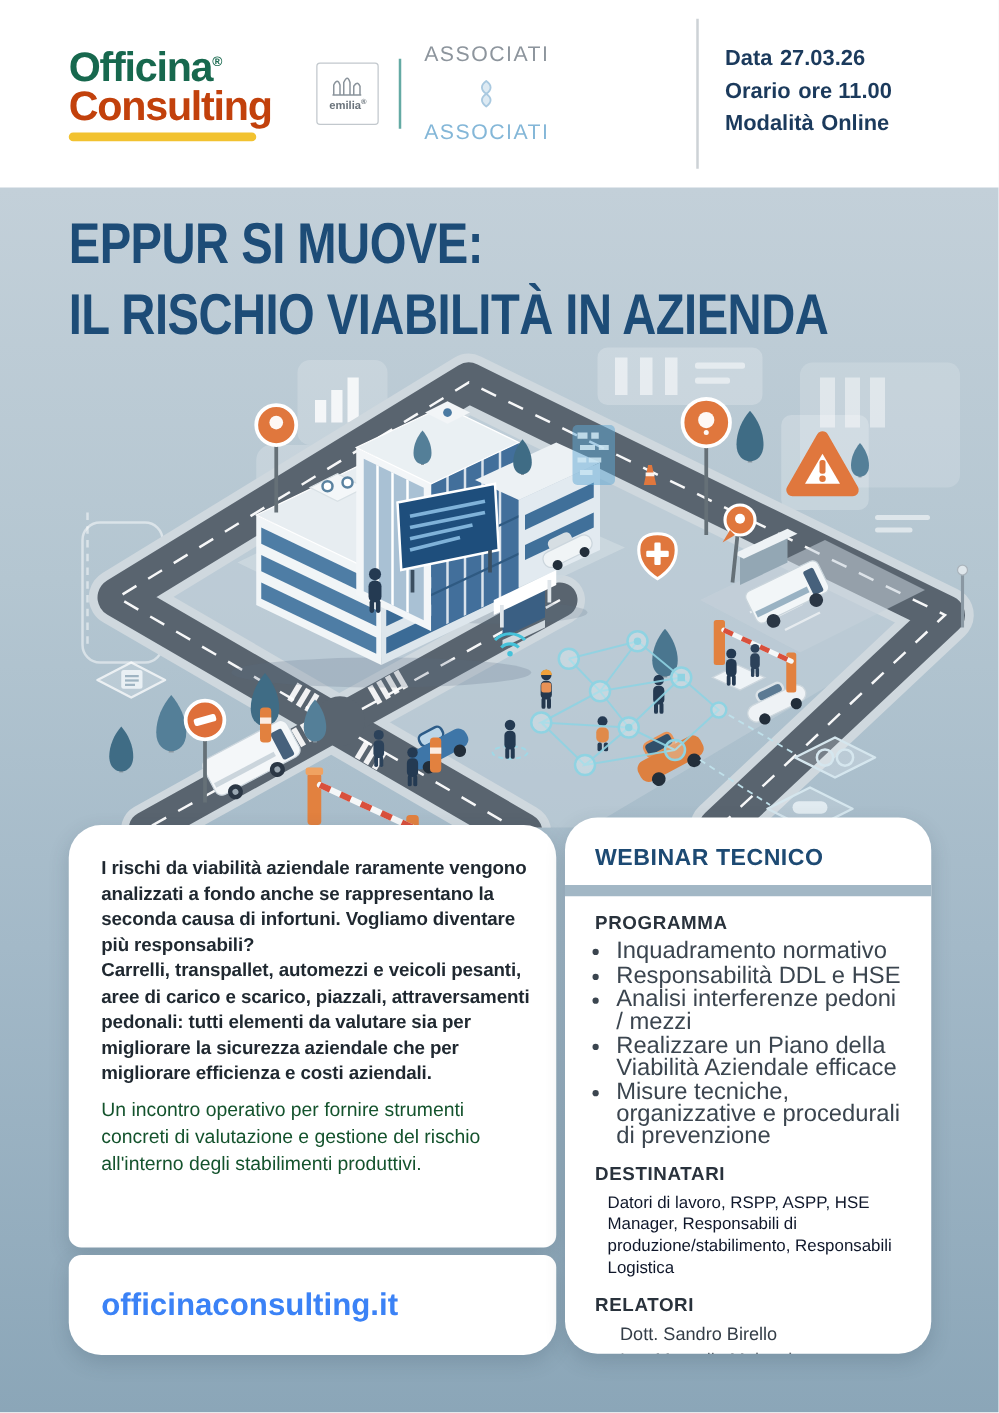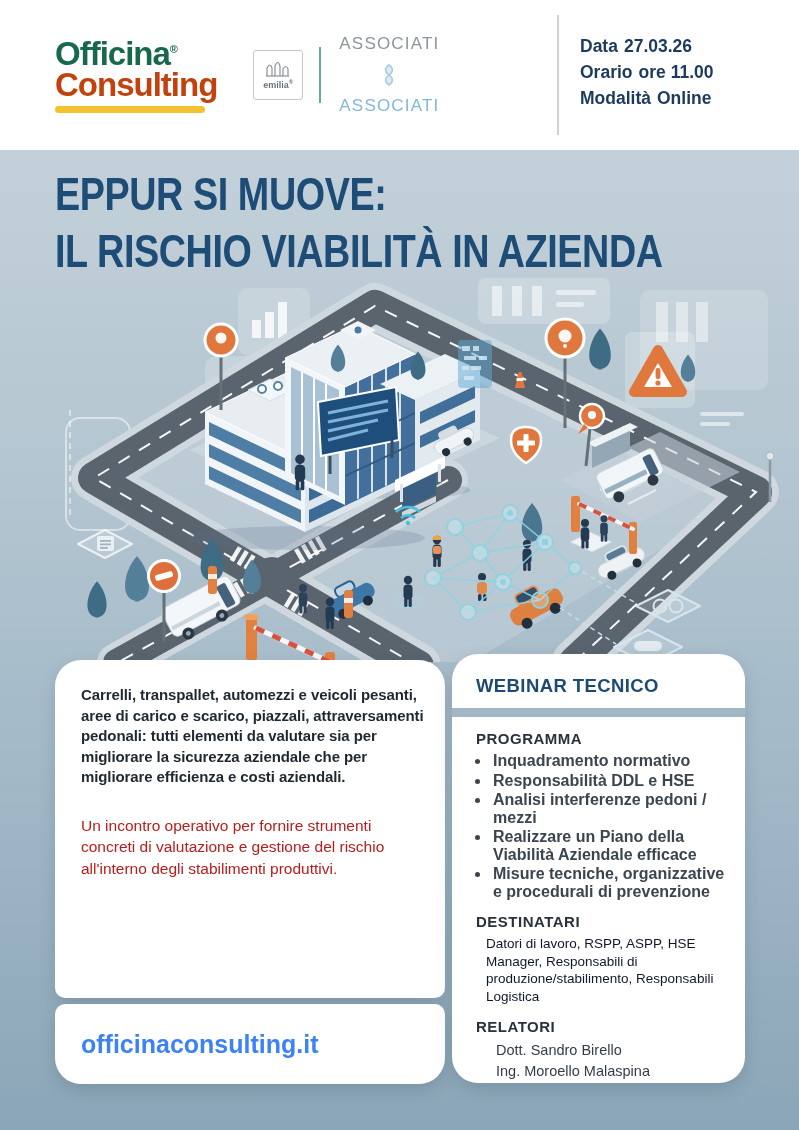--- a/index.html
+++ b/index.html
@@ -32,33 +32,33 @@
   .poster { position:absolute; top:150px; left:0; width:799px; height:980px;
             background:linear-gradient(180deg,#c3d0d9 0%, #b4c6d1 32%, #a3b9c8 62%, #8ba6b8 100%); }
   .hero-art { position:absolute; top:0; left:0; }
   .title { position:absolute; left:55px; top:16px; z-index:2; transform:scaleX(.82); transform-origin:left top;
            color:#1d4c77; font-size:46px; font-weight:700; letter-spacing:-0.5px; line-height:1.24; }
   .title span { display:block; white-space:nowrap; }
 
   .card { position:absolute; background:#ffffff; z-index:3; box-shadow:0 6px 16px rgba(40,60,80,.18); }
   .intro-card { left:55px; top:510px; width:390px; height:338px; border-radius:26px 26px 10px 10px; padding:25px 20px 0 26px; }
   .intro-card .p-bold { font-size:15px; line-height:20.5px; font-weight:700; color:#1f2830; letter-spacing:-0.1px; }
-  .intro-card .p-reg { font-size:15.5px; line-height:21.5px; color:#b91c1c; margin-top:27px; }
+  .intro-card .p-reg { font-size:15.5px; line-height:21.5px; color:#14532d; margin-top:8px; }
   .url-card { left:55px; top:854px; width:390px; height:80px; border-radius:10px 10px 26px 26px;
               display:flex; align-items:center; padding-left:26px; }
   .url-card a { font-size:25px; font-weight:700; color:#3b82f6; text-decoration:none; cursor:pointer; }
 
   .webinar-card { left:452px; top:504px; width:293px; height:429px; border-radius:26px; overflow:hidden; }
   .webinar-card h2 { font-size:18.5px; font-weight:700; color:#1d4a73; letter-spacing:.4px; margin:21px 0 11px 24px; }
   .band { width:100%; height:9px; background:#a2b7c5; }
   .wc-content { padding:10px 20px 0 24px; }
   .wc-content h3 { font-size:15px; font-weight:700; color:#29323c; letter-spacing:.5px; margin:13px 0 5px; }
   .wc-content h3:first-child { margin-top:3px; }
   .wc-content ul { list-style:disc; padding-left:15px; margin:0; }
-  .wc-content li { font-size:16px; line-height:17.5px; color:#3b454f; margin-bottom:2px; padding-left:2px;font-weight:bold; }
+  .wc-content li { font-size:19px; line-height:17.5px; color:#3b454f; margin-bottom:2px; padding-left:2px; }
   .wc-text { font-size:13.5px; line-height:17.5px; color:#0f172a; margin-left:10px; }
   .speaker { font-size:14.5px; line-height:21px; color:#333d47; margin-left:20px; }
 </style>
 </head>
 <body>
 
 <div class="page">
 
   <div class="header">
     <div class="logo">
@@ -444,20 +444,21 @@
         </g>
       </g>
     </svg>
 
     <h1 class="title">
       <span>EPPUR SI MUOVE:</span>
       <span>IL RISCHIO VIABILITÀ IN AZIENDA</span>
     </h1>
 
     <section class="card intro-card">
+      <p class="p-bold">I rischi da viabilità aziendale raramente vengono analizzati a fondo anche se rappresentano la seconda causa di infortuni. Vogliamo diventare più responsabili?</p>
       <p class="p-bold">Carrelli, transpallet, automezzi e veicoli pesanti, aree di carico e scarico, piazzali, attraversamenti pedonali: tutti elementi da valutare sia per migliorare la sicurezza aziendale che per migliorare efficienza e costi aziendali.</p>
       <p class="p-reg">Un incontro operativo per fornire strumenti concreti di valutazione e gestione del rischio all'interno degli stabilimenti produttivi.</p>
     </section>
 
     <section class="card url-card">
       <a>officinaconsulting.it</a>
     </section>
 
     <section class="card webinar-card">
       <h2>WEBINAR TECNICO</h2>

